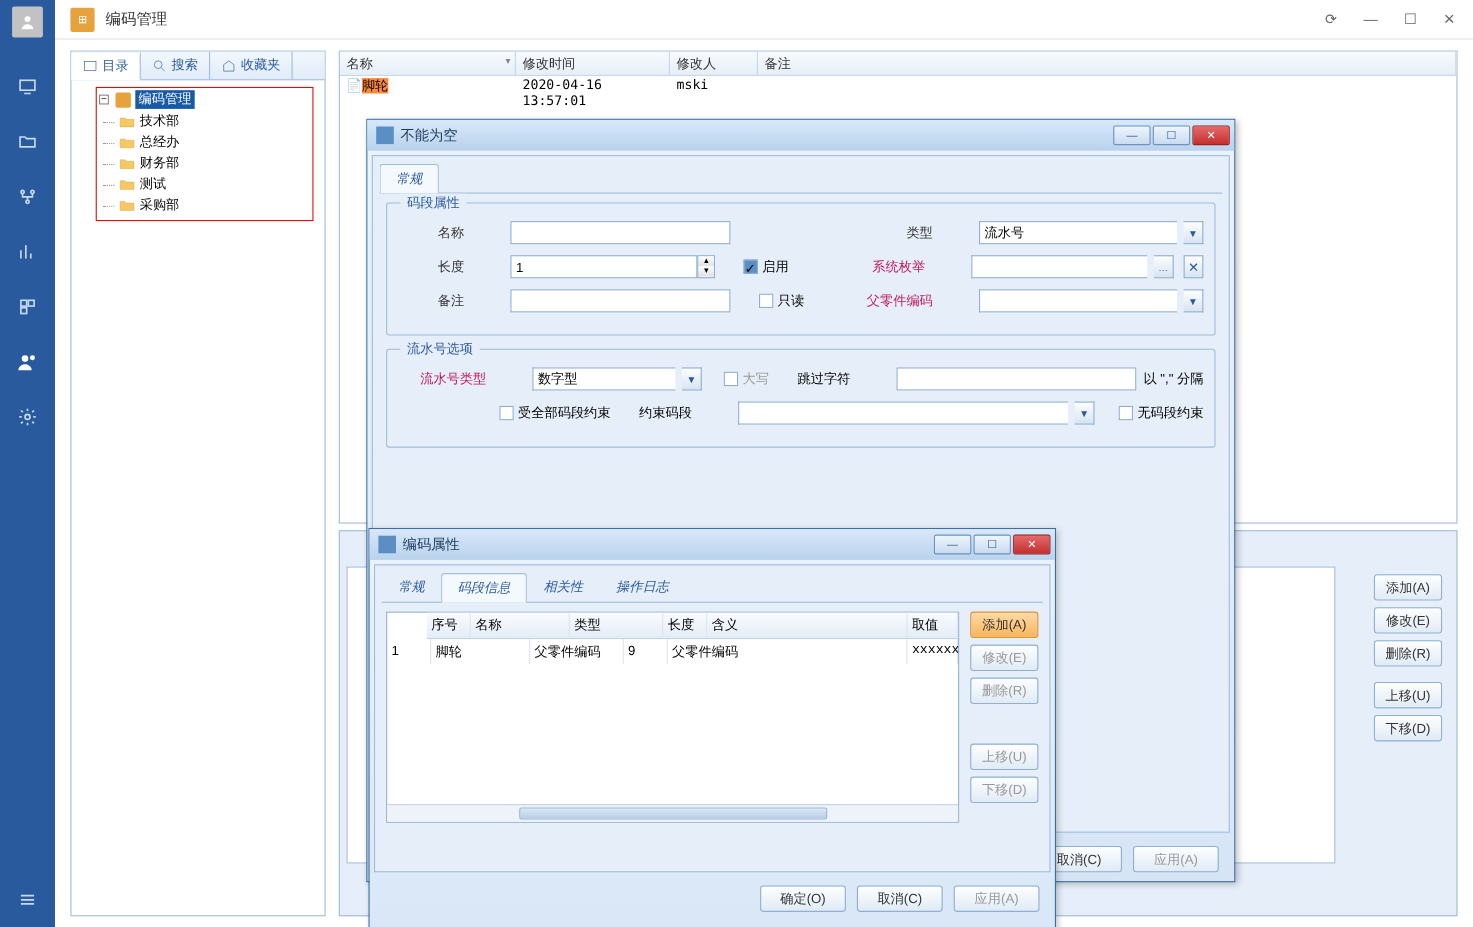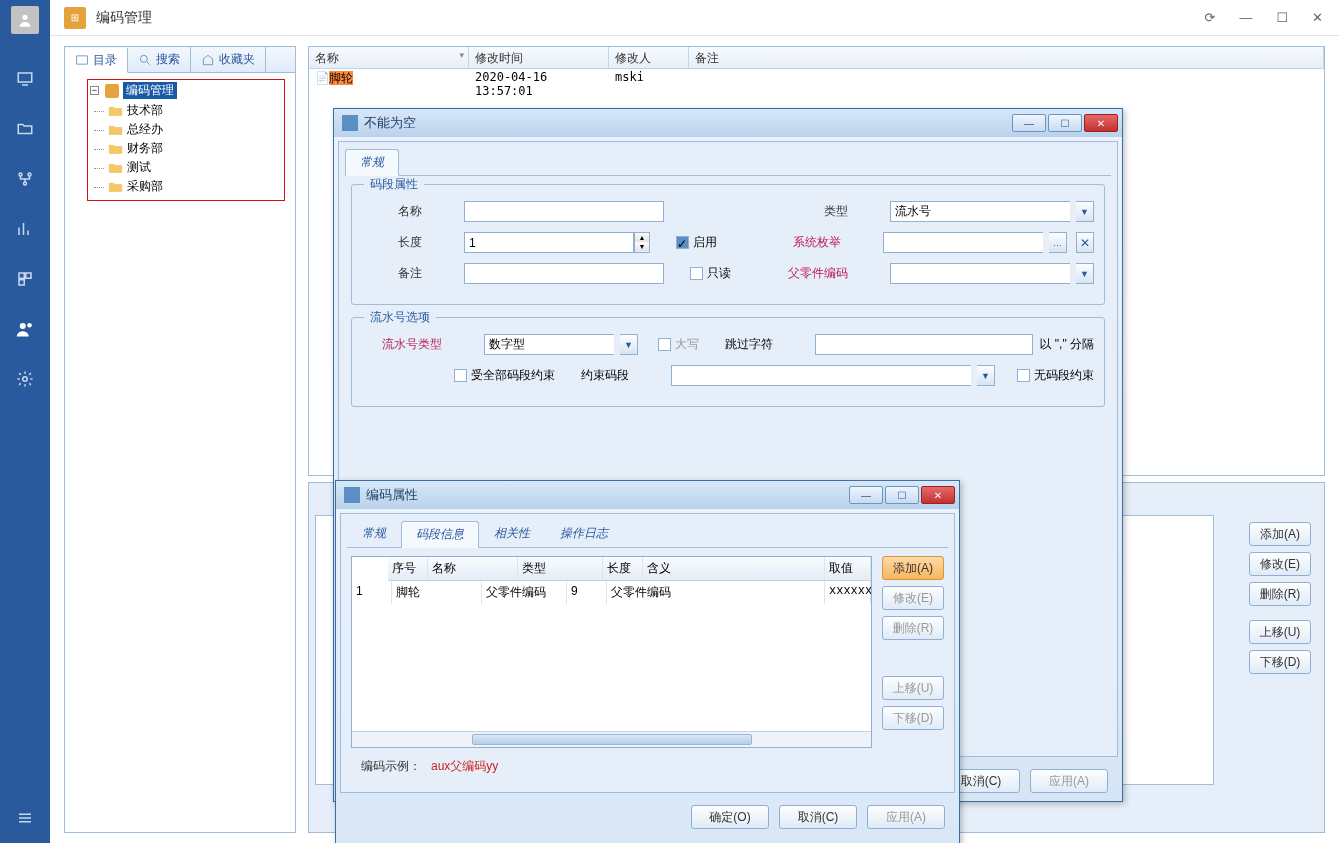--- a/index.html
+++ b/index.html
@@ -424,23 +424,19 @@
       </div>
       <div class="btn-col">
         <div class="btn primary">添加(A)</div>
         <div class="btn disabled">修改(E)</div>
         <div class="btn disabled">删除(R)</div>
         <div style="height:24px"></div>
         <div class="btn disabled">上移(U)</div>
         <div class="btn disabled">下移(D)</div>
       </div>
     </div>
-    <div class="example-row">
-      <span>编码示例：</span>
-      <span class="ex-val">aux父编码yy</span>
-    </div>
   </div>
   <div class="dlg-footer">
     <div class="btn">确定(O)</div>
     <div class="btn">取消(C)</div>
     <div class="btn disabled">应用(A)</div>
   </div>
 </div>
 
 </body></html>

